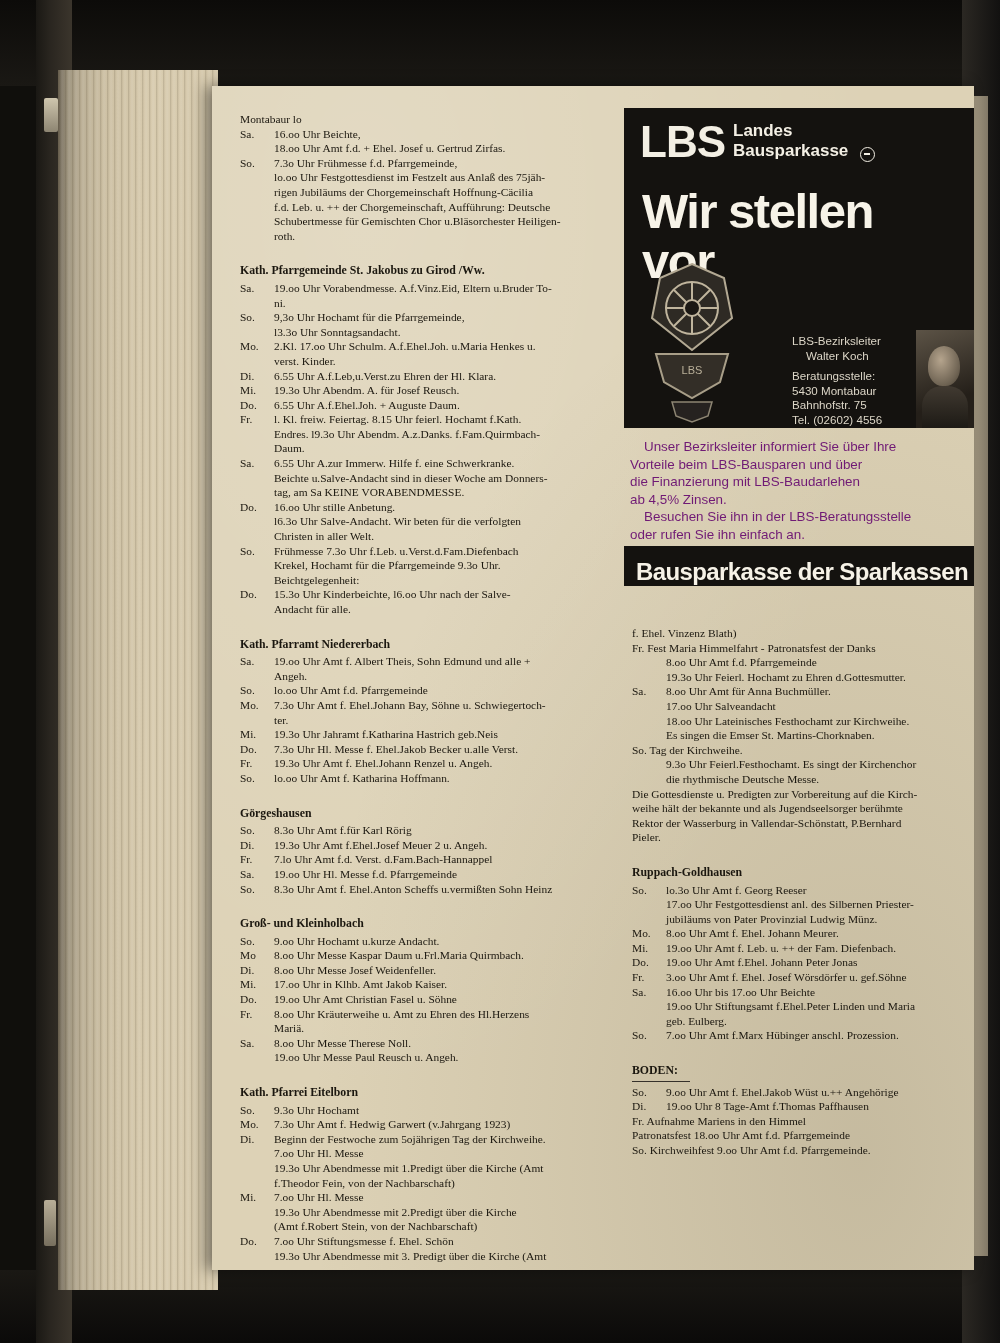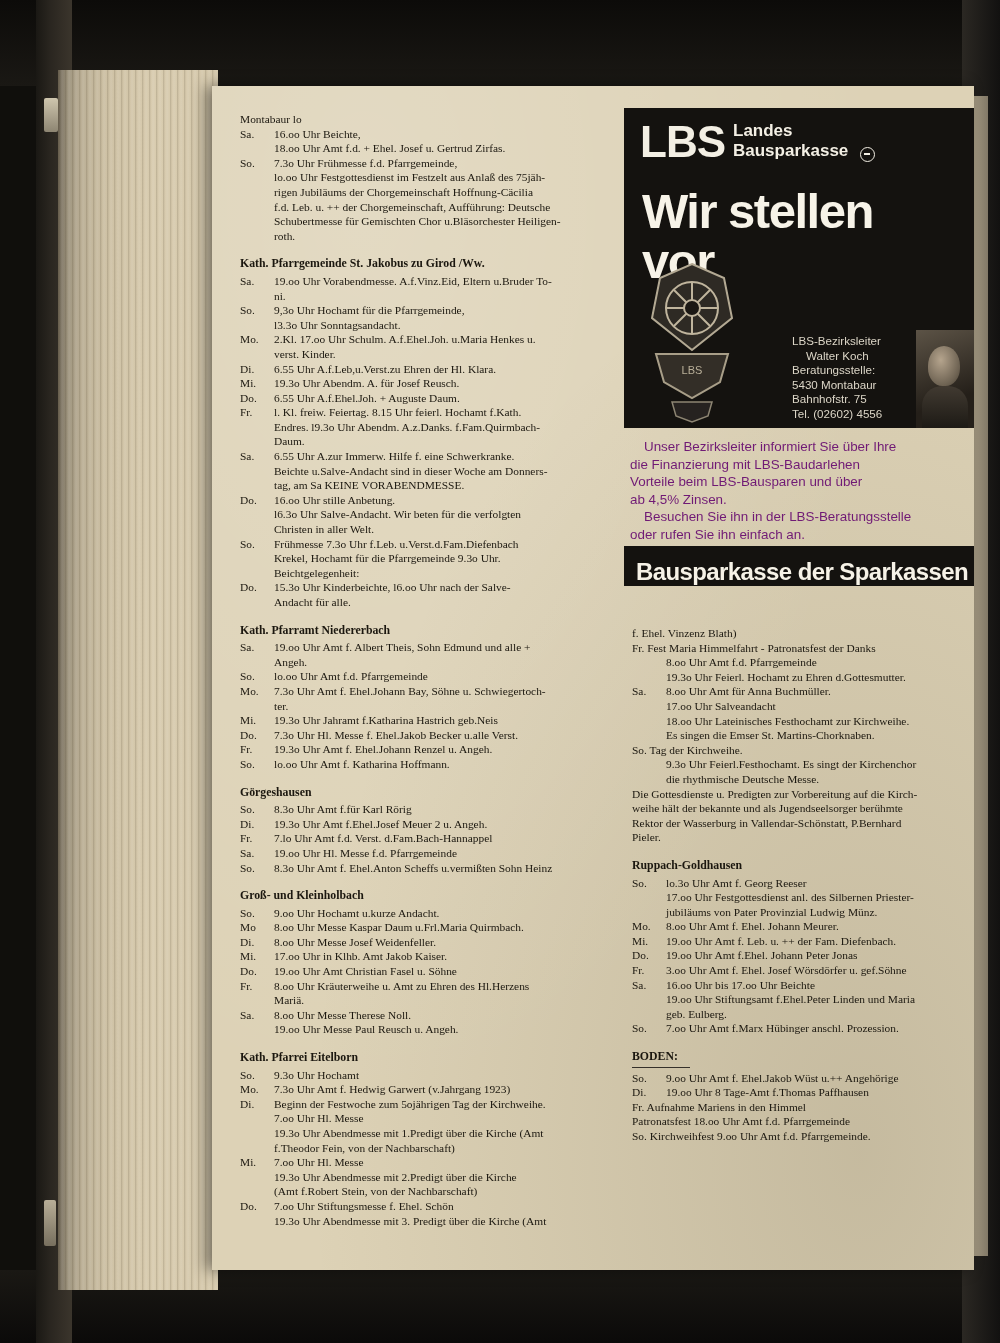--- a/index.html
+++ b/index.html
@@ -99,21 +99,21 @@
   .entry { display: flex; margin-bottom: 0; justify-content: space-between; }
   .day {
     flex: 0 0 34px;
     font-weight: normal;
   }
   .lines { flex: 1 1 auto; }
   .lines div { white-space: normal; }
   .indent { padding-left: 34px; }
   .heading {
     font-weight: bold;
-    margin-top: 13px;
+    margin-top: 20px;
     margin-bottom: 3px;
     font-size: 11.8px;
   }
   .plain { margin-bottom: 0; }
 
   
   .ad {
     position: absolute;
     left: 412px; top: 22px;
     width: 350px; height: 580px;
@@ -596,33 +596,33 @@
           <circle cx="60" cy="50" r="8" fill="#1b1814" stroke="#c0b59d" stroke-width="2"></circle>
           <path d="M24 96 L96 96 L88 124 L60 140 L32 124 Z" fill="#332e27" stroke="#a89e88" stroke-width="2"></path>
           <text x="60" y="116" font-size="11" fill="#b9af99" text-anchor="middle" font-family="Liberation Sans, sans-serif">LBS</text>
           <path d="M40 144 L80 144 L76 158 L60 164 L44 158 Z" fill="#262220" stroke="#8d8573" stroke-width="1.5"></path>
         </svg>
       </div>
 
       <div class="ad-right">
         <div>LBS-Bezirksleiter</div>
         <div style="padding-left:14px">Walter Koch</div>
-        <div style="">Beratungsstelle:</div>
+        <div style="margin-top:6px">Beratungsstelle:</div>
         <div>5430 Montabaur</div>
         <div>Bahnhofstr. 75</div>
         <div>Tel. (02602) 4556</div>
       </div>
 
       <div class="portrait"></div>
     </div>
 
     <div class="ad-body" id="ad-body">
         <p class="ind">Unser Bezirksleiter informiert Sie über Ihre</p>
+        <p>Vorteile beim LBS-Bausparen und über</p>
         <p>die Finanzierung mit LBS-Baudarlehen</p>
-        <p>Vorteile beim LBS-Bausparen und über</p>
         <p>ab 4,5% Zinsen.</p>
         <p class="ind">Besuchen Sie ihn in der LBS-Beratungsstelle</p>
         <p>oder rufen Sie ihn einfach an.</p>
       </div>
 
     <div class="ad-footer">
       <span>Bausparkasse der Sparkassen</span>
     </div>
   </div>
 </div>

